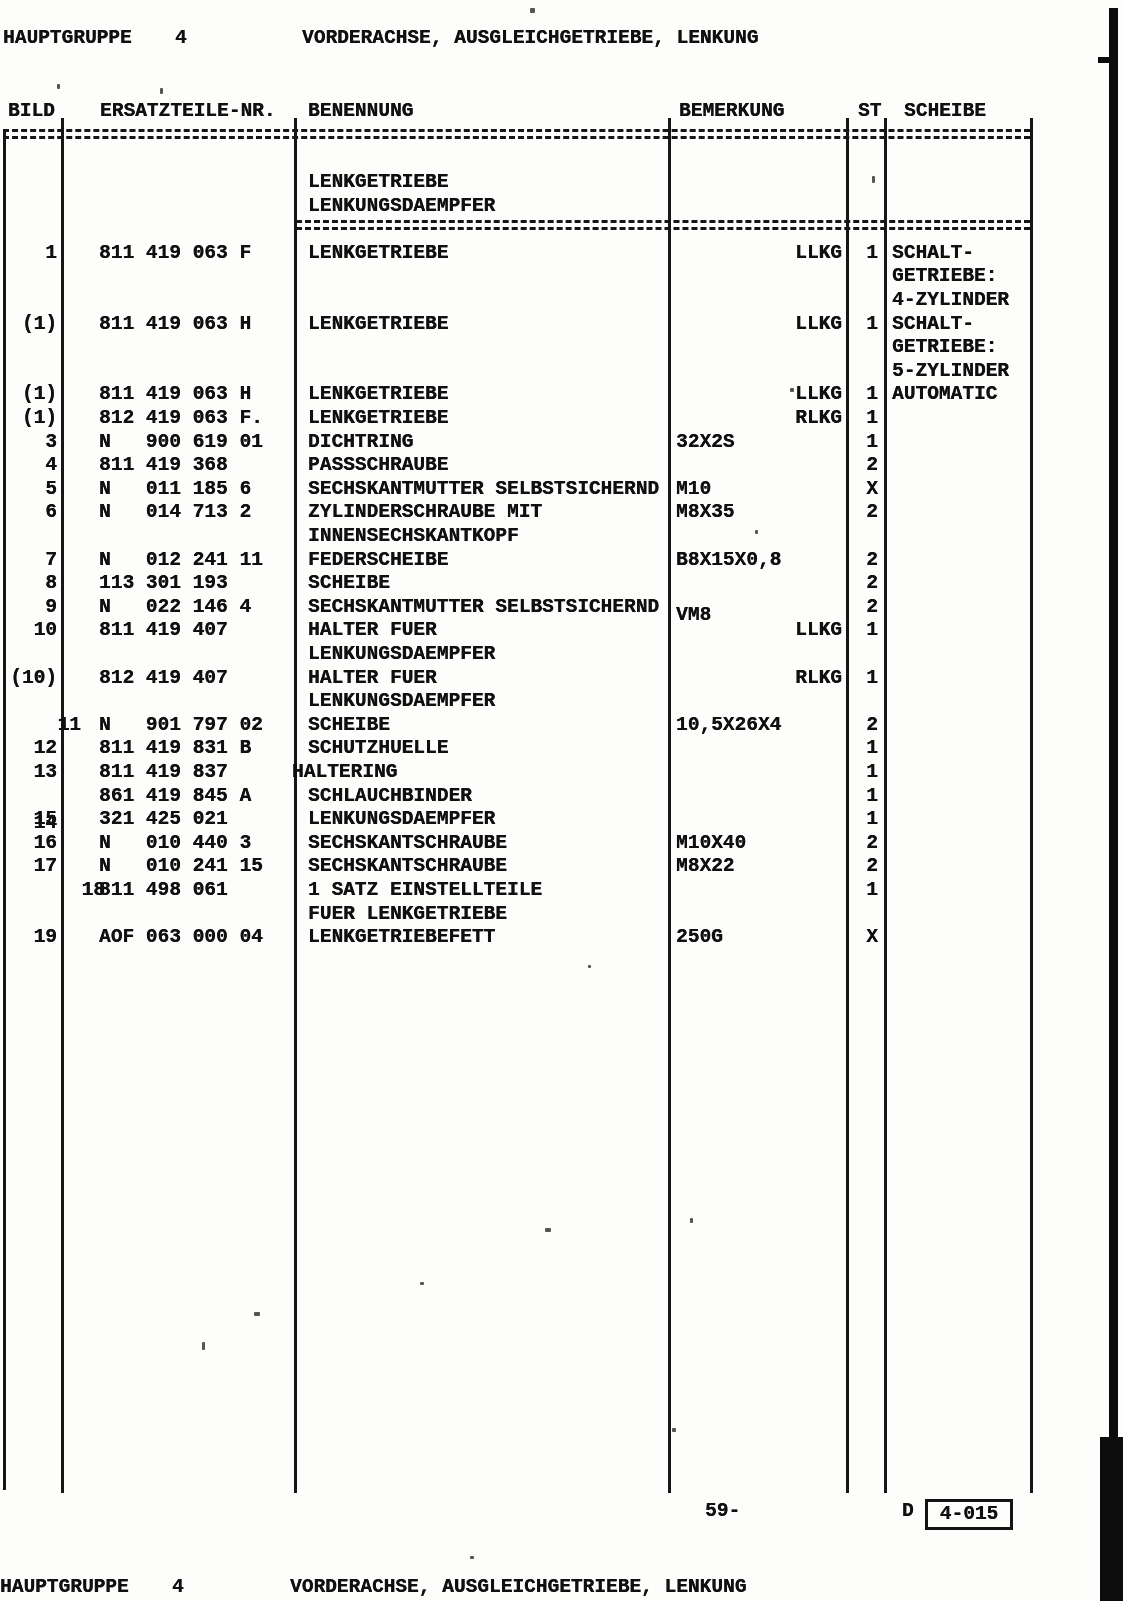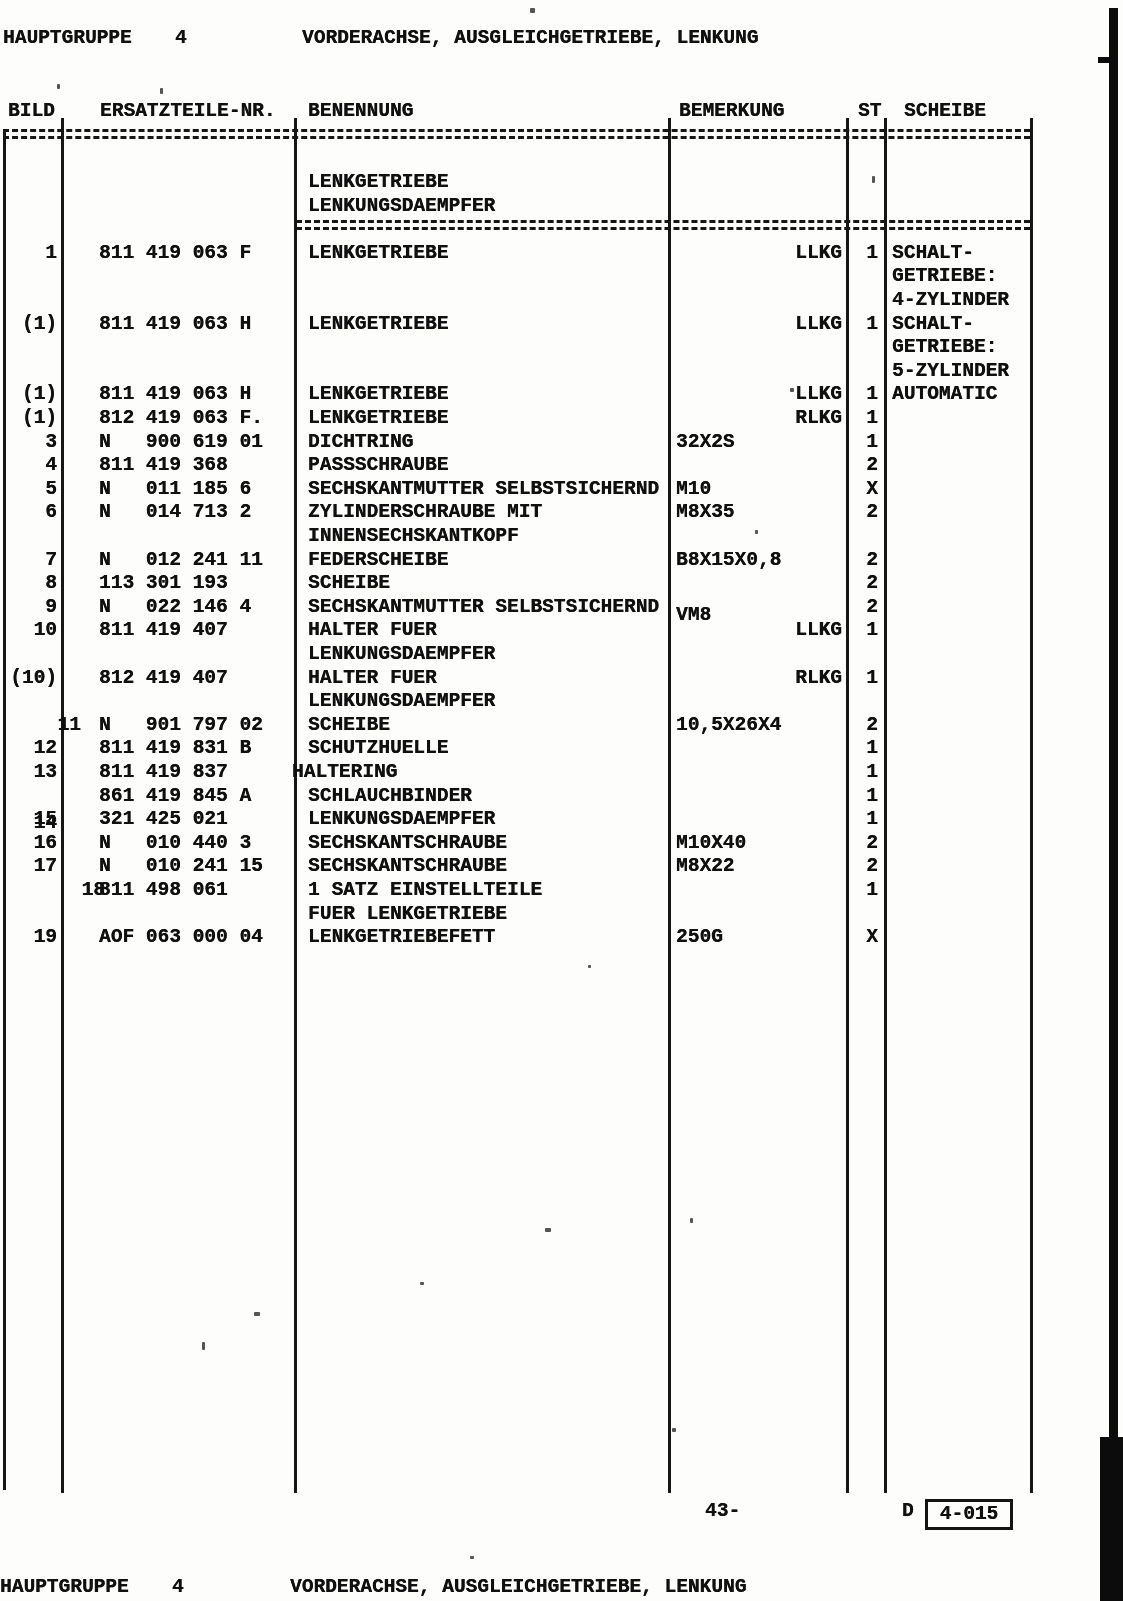--- a/index.html
+++ b/index.html
@@ -172,21 +172,21 @@
       <div class="cell" style="left: 308px; top: 879px;">1 SATZ EINSTELLTEILE</div>
       <div class="cell" style="left: 308px; top: 902.6px;">FUER LENKGETRIEBE</div>
       <div class="cell" style="left: 848px; top: 879px; width: 30px; text-align: right;">1</div>
       <div class="cell" style="left: 3px; top: 926.2px; width: 54px; text-align: right;">19</div>
       <div class="cell" style="left: 99px; top: 926.2px;">AOF 063 000 04</div>
       <div class="cell" style="left: 308px; top: 926.2px;">LENKGETRIEBEFETT</div>
       <div class="cell" style="left: 676px; top: 926.2px;">250G</div>
       <div class="cell" style="left: 848px; top: 926.2px; width: 30px; text-align: right;">X</div>
     </div>
 
-  <span class="txt" style="left:705px;top:1500px">43-</span>
+  <span class="txt" style="left:705px;top:1500px">59-</span>
   <span class="txt" style="left:902px;top:1500px">D</span>
   <div class="sheetbox">
     <span>4-015</span>
   </div>
 
   <span class="txt" style="left:0px;top:1576px">HAUPTGRUPPE</span>
   <span class="txt" style="left:172px;top:1576px">4</span>
   <span class="txt" style="left:290px;top:1576px">VORDERACHSE, AUSGLEICHGETRIEBE, LENKUNG</span>
 
   <div class="bar" style="left:1109px;top:8px;width:9px;height:1593px"></div>

